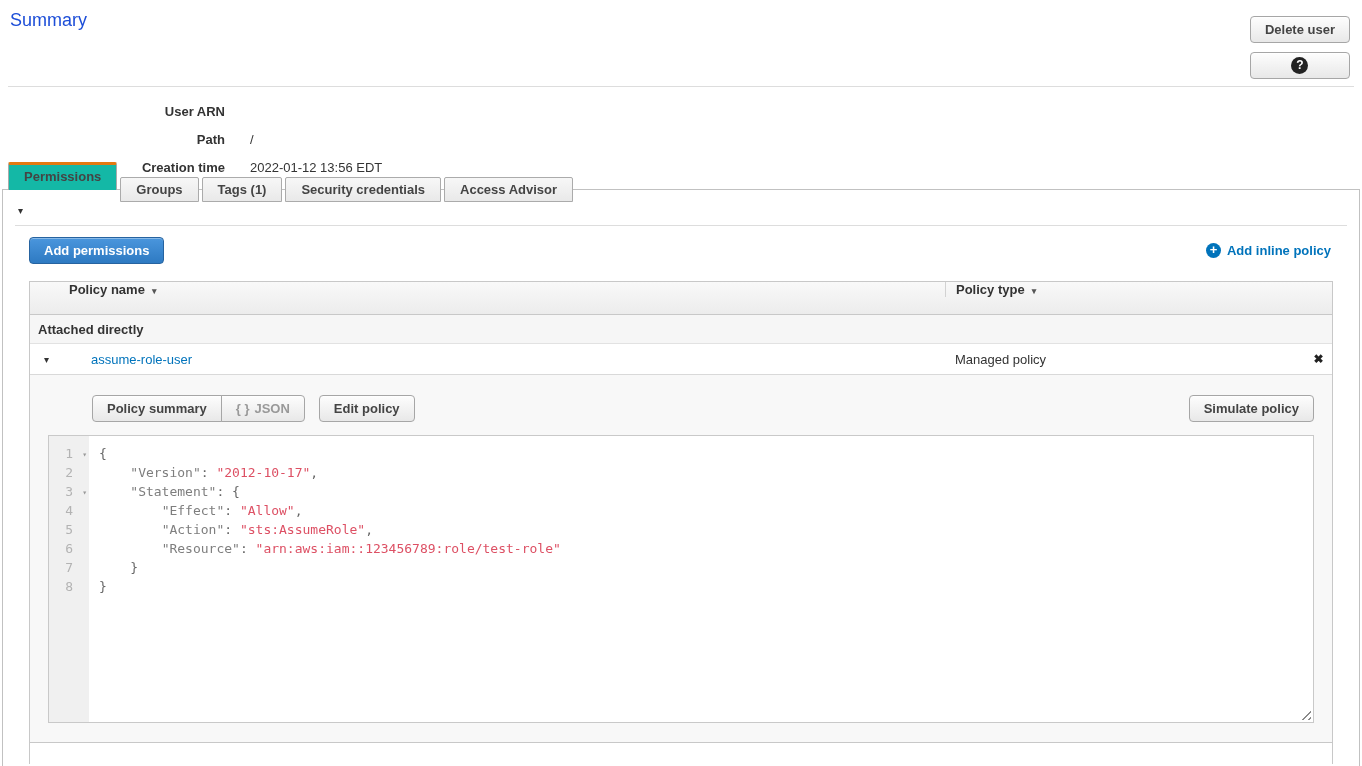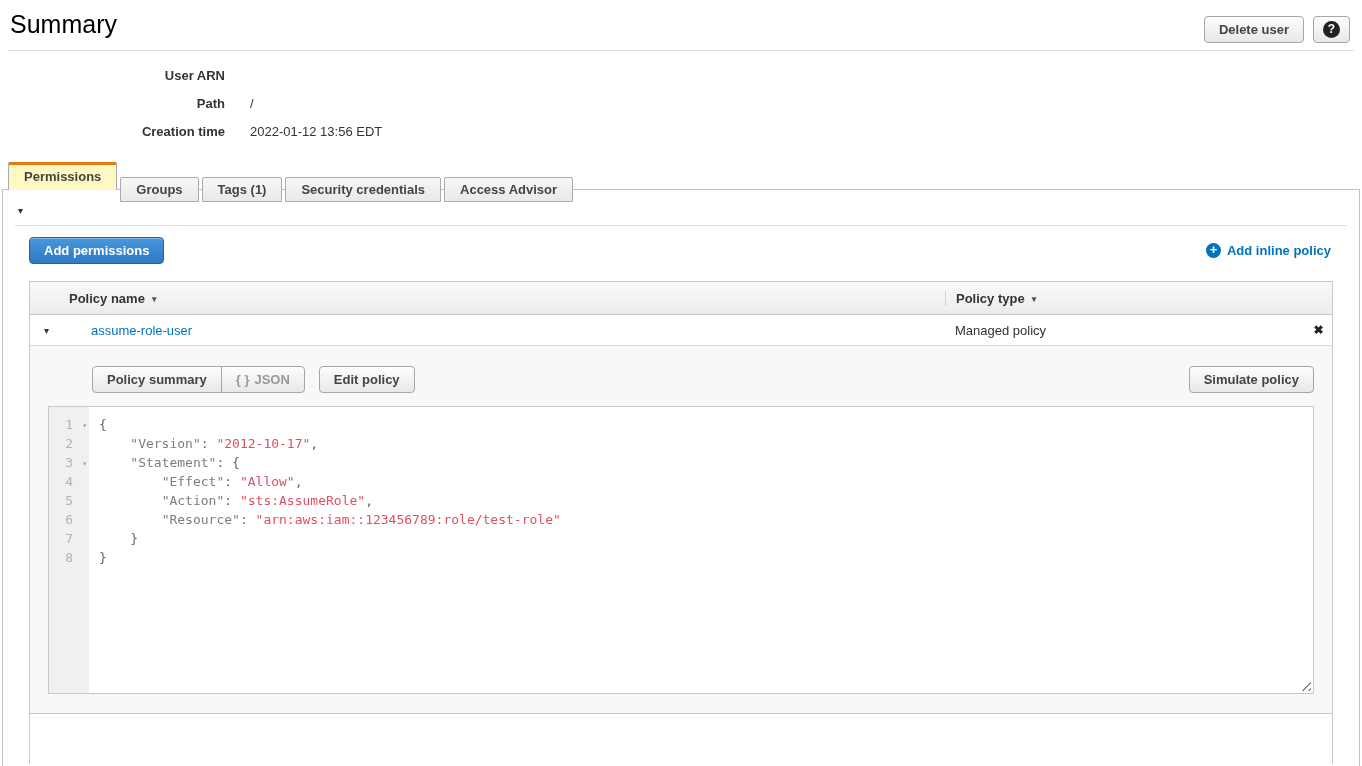--- a/index.html
+++ b/index.html
@@ -5,22 +5,22 @@
   * { box-sizing: border-box; }
   html, body { margin: 0; padding: 0; }
   body {
     width: 1362px; height: 766px; position: relative; overflow: hidden;
     background: #fff; color: #333;
     font-family: "Liberation Sans", sans-serif; font-size: 13px;
   }
 
   
   .topbar { display: flex; justify-content: space-between; align-items: flex-start; padding: 8px 12px 0 10px; }
-  .page-title { font-size: 25px; font-weight: 500; color: #000000; margin: 2px 0 0 0; }
-  .top-actions { display: flex; gap: 9px; margin-top: 8px; }
+  .page-title { font-size: 18px; font-weight: 500; color: #1d4ed8; margin: 2px 0 0 0; }
+  .top-actions { display: flex; gap: 9px; margin-top: 8px; flex-direction: column; }
   .btn {
     display: inline-flex; align-items: center; justify-content: center;
     height: 27px; padding: 0 14px; font-size: 13px; font-weight: bold; color: #444;
     background: linear-gradient(#fdfdfd, #e8e8e8);
     border: 1px solid #a6a6a6; border-radius: 4px;
     box-shadow: inset 0 1px 0 rgba(255,255,255,.7); cursor: pointer; white-space: nowrap;
   }
   .btn-help { padding: 0 9px; }
   .help-circle {
     width: 17px; height: 17px; border-radius: 50%; background: #222; color: #fff;
@@ -38,21 +38,21 @@
   
   .tabbar { position: absolute; top: 162px; left: 8px; display: flex; z-index: 3; }
   .tab {
     height: 25px; margin-top: 15px; margin-right: 3px; padding: 0 15px;
     line-height: 23px; font-weight: bold; color: #444; cursor: pointer;
     background: linear-gradient(#f7f7f7, #e9e9e9);
     border: 1px solid #ababab; border-radius: 2px 2px 0 0; white-space: nowrap;
   }
   .tab.active {
     height: 28px; margin-top: 0; line-height: 24px;
-    background: #fef9c3; border-top: 3px solid #e47911; border-bottom: none;
+    background: #14b8a6; border-top: 3px solid #e47911; border-bottom: none;
   }
 
   
   .content-panel {
     position: absolute; top: 189px; left: 2px; width: 1358px; height: 577px;
     background: #fff; border: 1px solid #c1c1c1; border-bottom: none;
   }
   .section-header { display: flex; align-items: center; gap: 9px; padding: 15px 0 0 15px; cursor: pointer; }
   .section-caret { font-size: 10px; color: #333; }
   .section-title { font-size: 15px; color: #333; }
@@ -65,21 +65,21 @@
   }
   .link-inline { display: inline-flex; align-items: center; gap: 6px; color: #0073bb; font-weight: bold; cursor: pointer; }
   .plus-circle {
     width: 15px; height: 15px; border-radius: 50%; background: #0073bb; color: #fff;
     font-size: 13px; font-weight: bold; line-height: 14px; text-align: center;
   }
 
   
   .policy-table { margin: 17px 26px 0 26px; border: 1px solid #c8c8c8; border-bottom: none; height: 483px; overflow: hidden; background: #fff; }
   .table-header {
-    display: flex; height: 33px; align-items: center; font-weight: bold;
+    display: flex; height: 33px; align-items: flex-start; font-weight: bold;
     background: linear-gradient(#f9f9f9, #ececec); border-bottom: 1px solid #c8c8c8;
   }
   .th { display: flex; align-items: center; }
   .th-expand { width: 33px; border-right: 1px solid #d2d2d2; }
   .th-name { flex: 1; padding-left: 6px; }
   .th-type { width: 360px; border-left: 1px solid #d2d2d2; padding-left: 10px; }
   .th-last { width: 27px; border-left: 1px solid #d2d2d2; }
   .sort-caret { font-size: 9px; color: #555; margin-left: 7px; margin-top: 2px; }
 
   .group-row { height: 29px; line-height: 29px; background: #f6f6f6; border-bottom: 1px solid #e2e2e2; font-weight: bold; padding-left: 8px; }
@@ -180,20 +180,21 @@
         <span>Policy name</span>
         <span class="sort-caret">▾</span>
       </div>
       <div class="th th-type">
         <span>Policy type</span>
         <span class="sort-caret">▾</span>
       </div>
       <div class="th th-last"></div>
     </div>
 
+    <div class="group-row">Attached directly</div>
 
     <div class="policy-row">
       <div class="row-expand">▾</div>
       <div class="row-name">
         <a>assume-role-user</a>
       </div>
       <div class="row-type">Managed policy</div>
       <div class="row-close">✖</div>
     </div>
 

